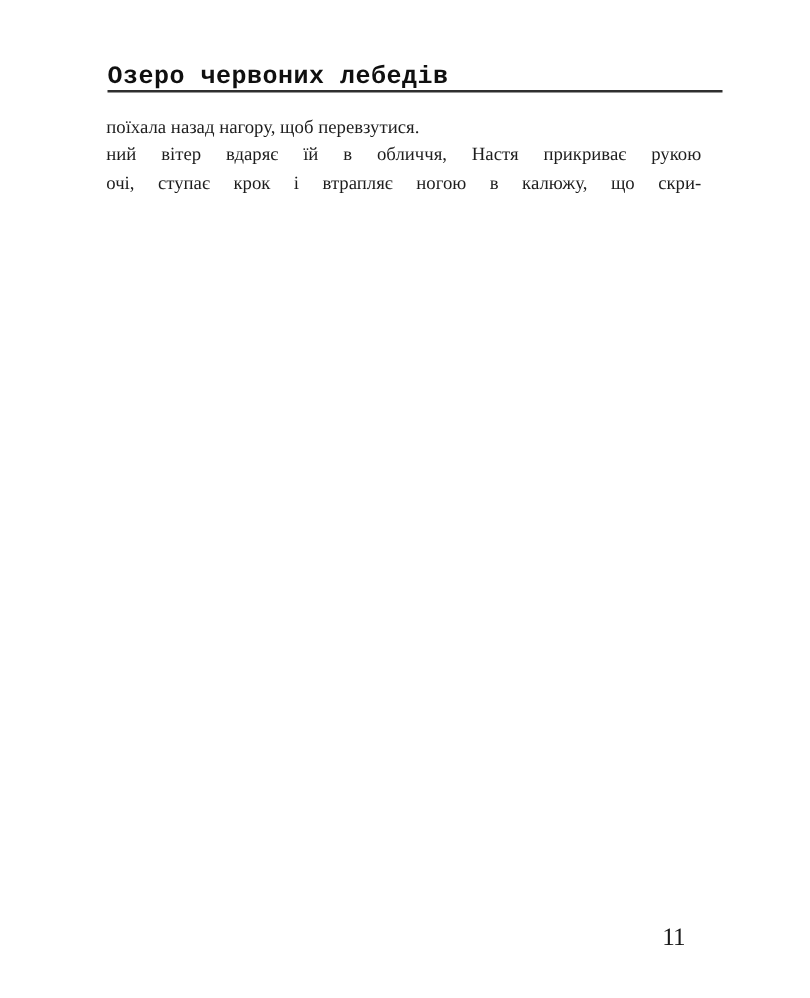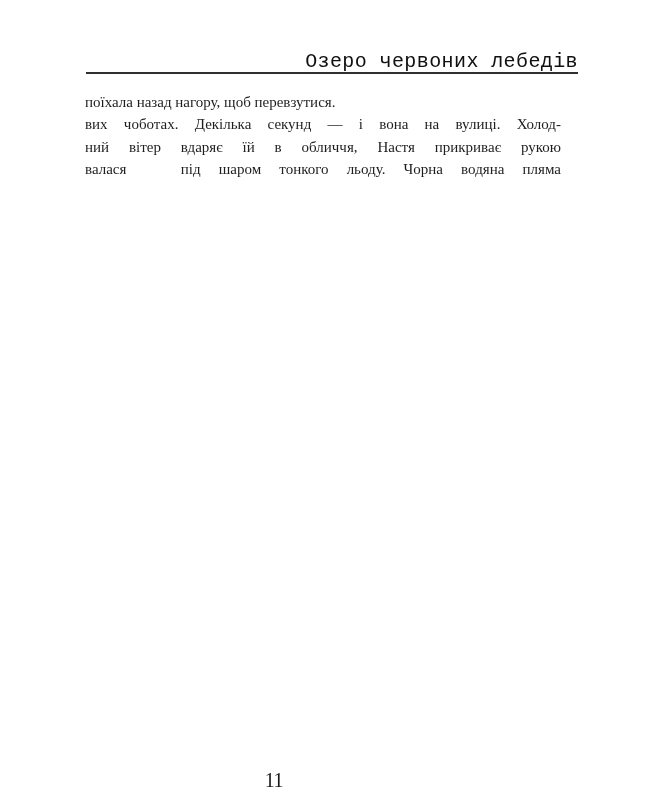--- a/index.html
+++ b/index.html
@@ -14,23 +14,23 @@
     background: #ffffff;
     overflow: hidden;
     font-family: "Liberation Serif", serif;
     color: #1e1e1e;
   }
   .running-header {
     position: absolute;
     left: 86px;
     top: 51px;
     width: 492px;
-    text-align: right;
+    text-align: left;
     font-family: "Liberation Mono", monospace;
-    font-weight: normal;
+    font-weight: bold;
     font-size: 20px;
     letter-spacing: 0.4px;
     line-height: 21px;
     color: #101010;
     white-space: nowrap;
   }
   .header-rule {
     position: absolute;
     left: 86px;
     top: 72px;
@@ -54,40 +54,38 @@
     text-align-last: justify;
   }
   .line.indent {
     text-indent: 21px;
   }
   .page-number {
     position: absolute;
     left: 0;
     top: 739px;
     width: 548px;
-    text-align: center;
+    text-align: right;
     font-size: 20px;
     letter-spacing: -0.5px;
     color: #1a1a1a;
-    margin-top: 30px;
   }
 </style>
 </head>
 <body>
 
 <div class="page">
 
   <div class="running-header">
     <span>Озеро червоних лебедів</span>
   </div>
 
   <div class="header-rule"></div>
 
   <div class="body-text">
     <div class="line">поїхала назад нагору, щоб перевзутися.</div>
-    <div class="line j">вих чоботах. Декілька секунд — і вона на вулиці. Холод-</div>
     <div class="line j">ний вітер вдаряє їй в обличчя, Настя прикриває рукою</div>
-    <div class="line j">валася&nbsp;&nbsp; під шаром тонкого льоду. Чорна водяна пляма</div>
+    <div class="line j">очі, ступає крок і втрапляє ногою в калюжу, що скри-</div>
   </div>
 
   <div class="page-number">11</div>
 
 </div>
 
 </body></html>

